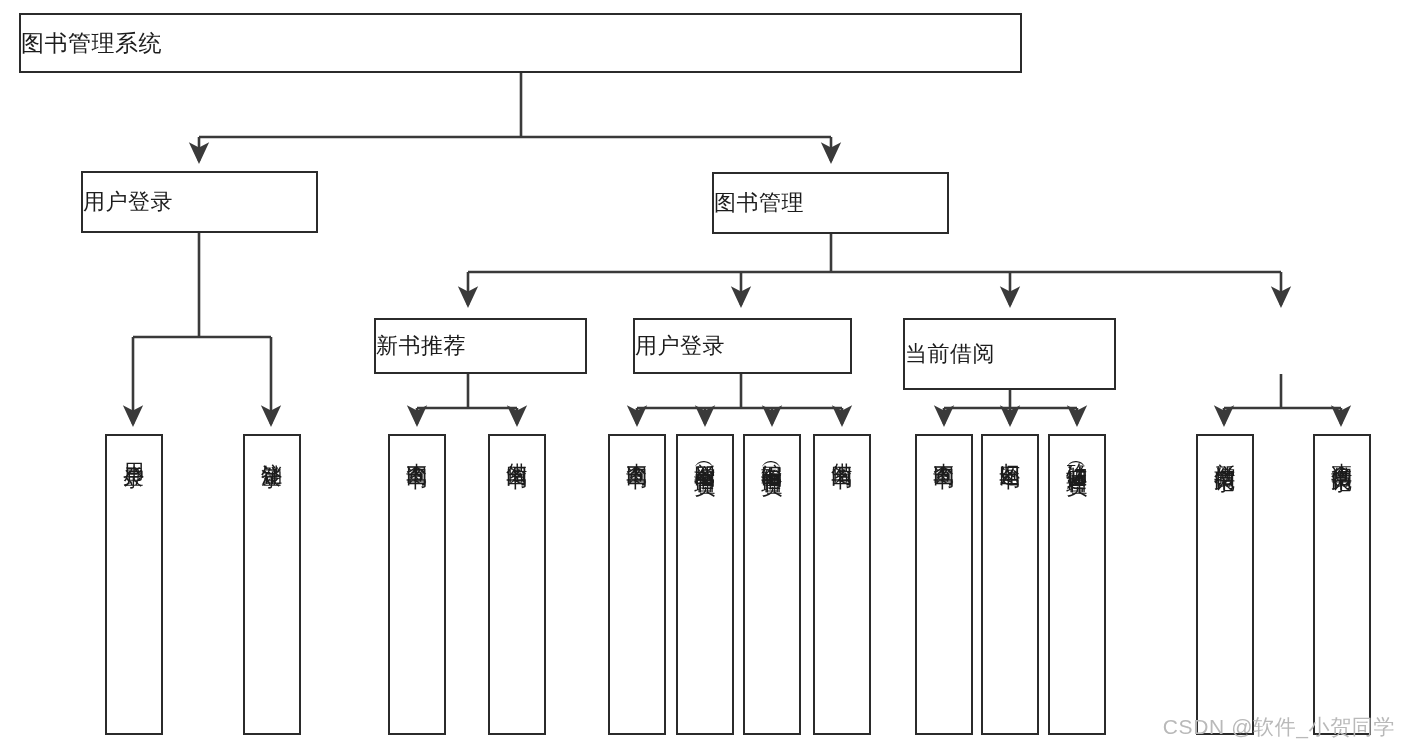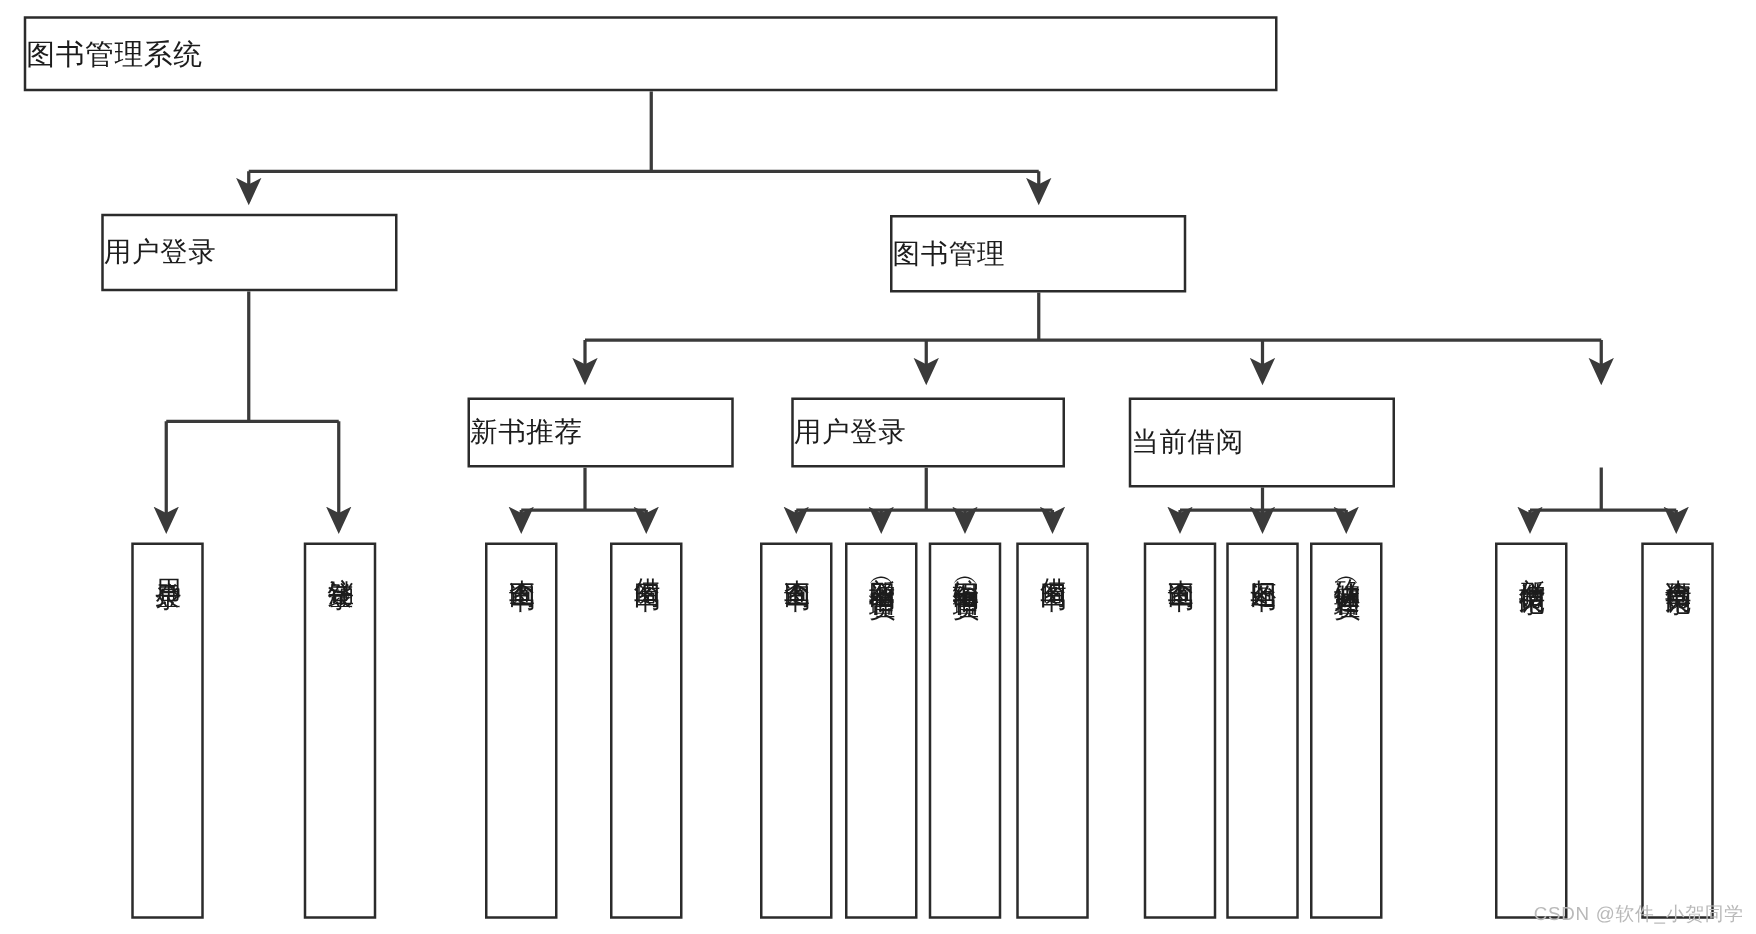--- a/index.html
+++ b/index.html
@@ -45,21 +45,21 @@
     justify-content:center;
     padding-top:10px;
   }
   .node.root .lbl{font-size:23px;}
   .node.level2 .lbl{font-size:22px;}
 
   #watermark{
     position:absolute;
     right:10px;
     bottom:6px;
-    font-size:15px;
+    font-size:21px;
     color:#b9b9b9;
     letter-spacing:0.6px;
     z-index:3;
     white-space:nowrap;
   }
 </style>
 </head>
 <body>
 
 <div id="canvas">

